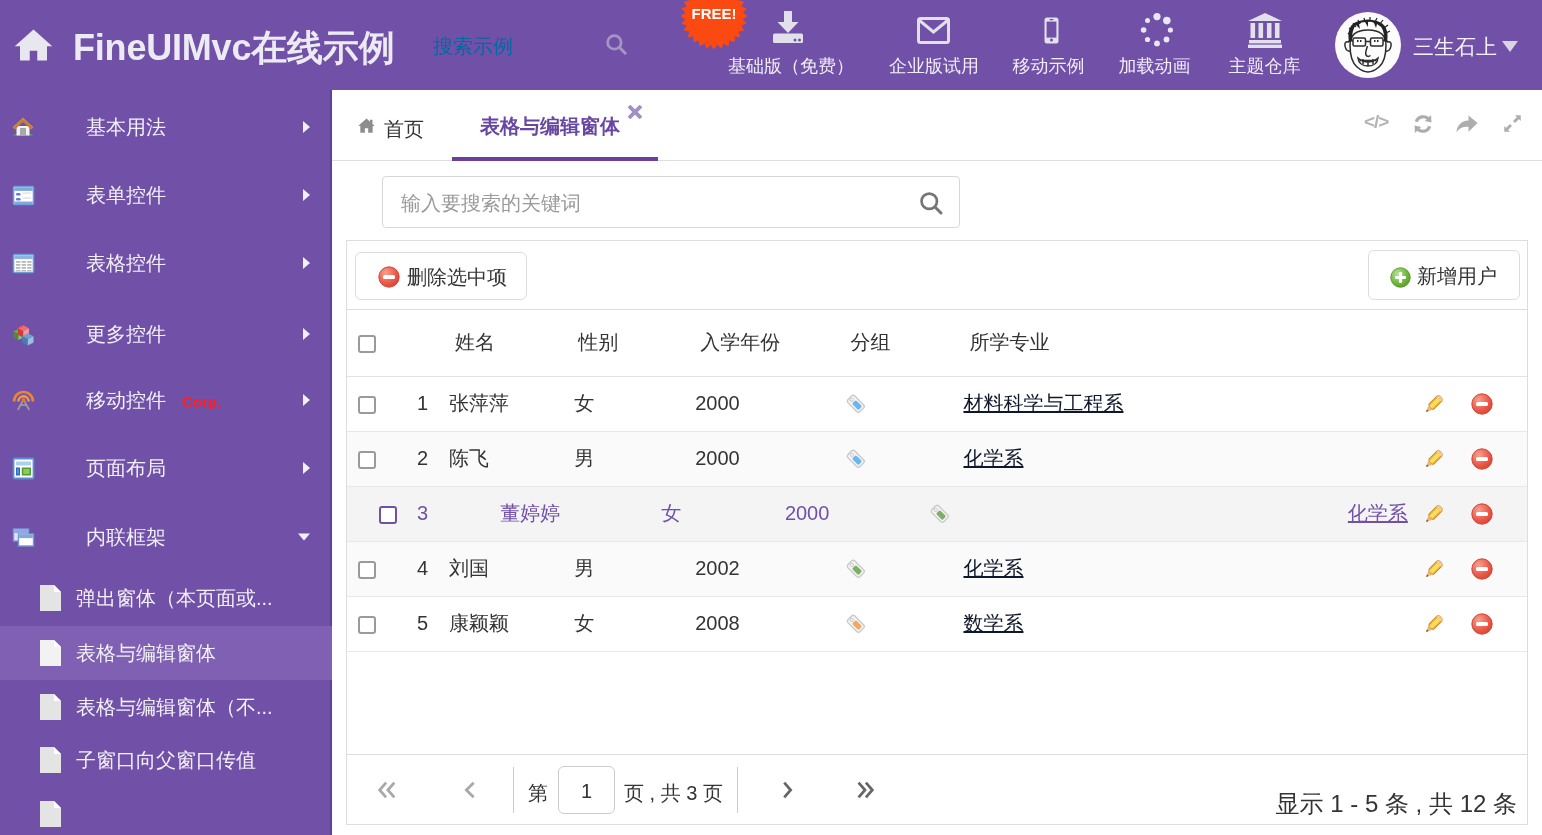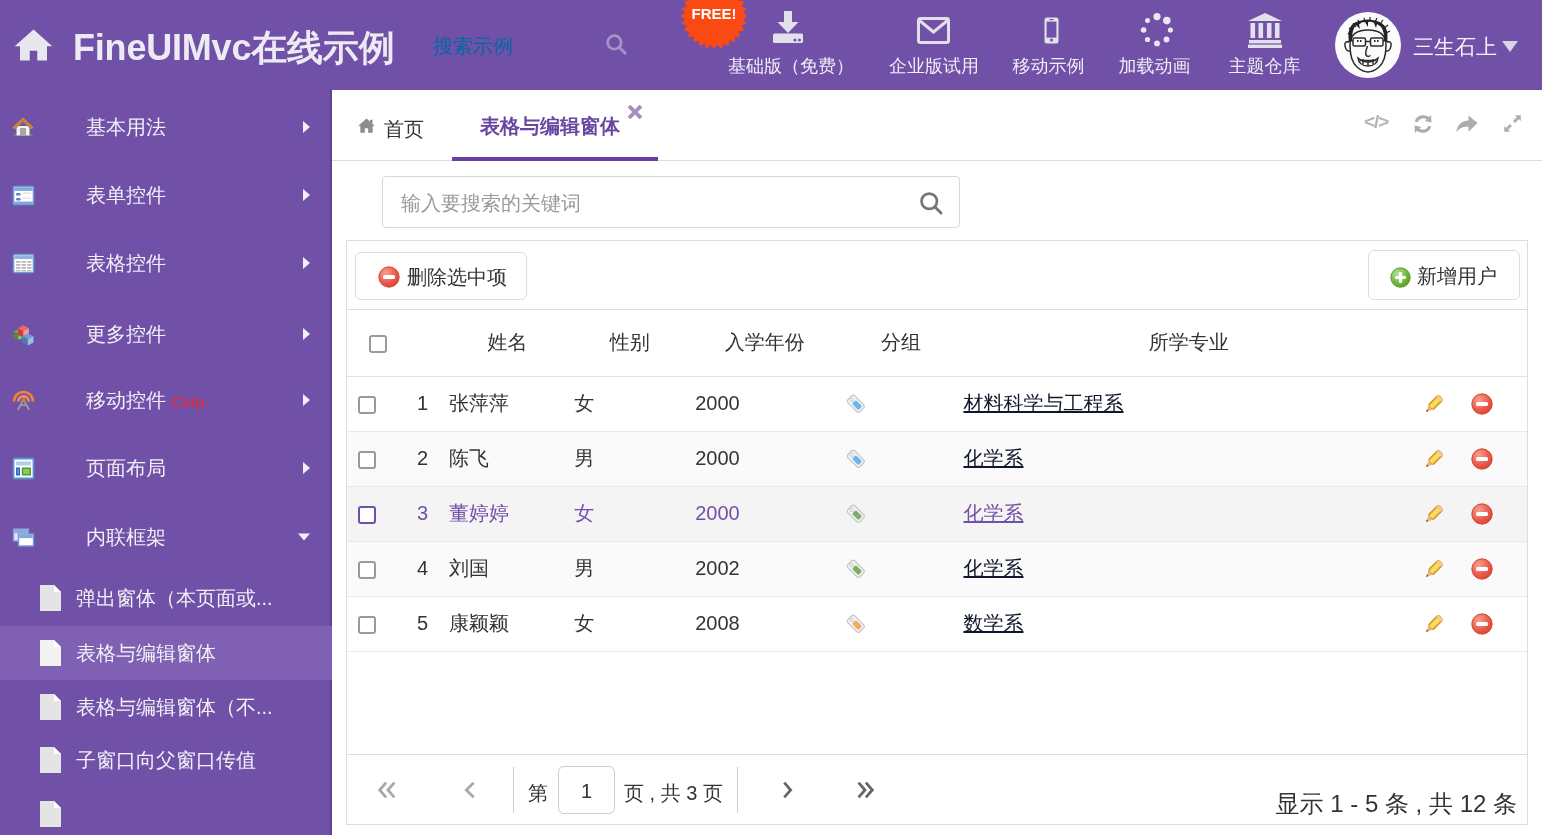--- a/index.html
+++ b/index.html
@@ -15,45 +15,45 @@
 
 .mitem { position:absolute; left:0; width:332px; height:68px; }
 .mico  { position:absolute; left:12px; top:23px; width:23px; height:23px; }
 .mtext { position:absolute; left:86px; top:50%; transform:translateY(-50%); font-size:20px; color:#f2f0f7; }
 .marrow{ position:absolute; right:22px; top:50%; transform:translateY(-50%); width:0; height:0; }
 .ar-r  { border-left:7px solid #f2f0f7; border-top:6px solid transparent; border-bottom:6px solid transparent; }
 .ar-d  { border-top:7px solid #f2f0f7; border-left:6px solid transparent; border-right:6px solid transparent; }
 .sitem { position:absolute; left:0; width:332px; height:54px; }
 .sitem.active { background:#7f60b3; }
 .stext { position:absolute; left:76px; top:50%; transform:translateY(-50%); font-size:20px; color:#f2f0f7; white-space:nowrap; }
-.corp { color:#ff1f1f; font-size:15px; margin-left:6px; }
+.corp { color:#ff1f1f; font-size:15px; margin-left:16px;font-weight:bold; }
 
 #main { position:absolute; left:332px; top:90px; width:1210px; height:745px; background:#fff; border-left:2px solid #5e4198; margin-left:-2px; }
 #tabstrip { position:absolute; left:332px; top:90px; width:1210px; height:71px; border-bottom:1px solid #ddd; background:#fff; }
 #tab-underline { position:absolute; left:452px; top:157px; width:206px; height:4px; background:#6a3fa0; }
 .tabtxt { font-size:20px; color:#333; }
 #activetab { position:absolute; left:480px; top:113px; font-size:20px; font-weight:bold; color:#6847a3; }
 
 .inputbox { position:absolute; top:176px; height:52px; background:#fff; border:1px solid #d8d8d8; border-radius:4px;margin-left:35px; }
 #searchinput { left:347px; width:578px; }
 #filterdrop { left:938px; width:590px; }
 .phtext { position:absolute; left:18px; top:13px; font-size:20px; color:#9a9a9a; }
 .drtext { position:absolute; left:17px; top:13px; font-size:20px; color:#333; }
 
 #panel { position:absolute; left:346px; top:240px; width:1182px; height:585px; border:1px solid #ddd; background:#fff; }
 #toolbar { position:absolute; left:0; top:0; width:1180px; height:69px; border-bottom:1px solid #ddd; }
 .btn { position:absolute; border:1px solid #ddd; border-radius:6px; background:#fff; font-size:20px; color:#333; }
 #btn-del { left:8px; top:11px; width:172px; height:48px; }
 #btn-add { left:1021px; top:9px; width:152px; height:50px; }
 
 table#grid { position:absolute; left:0; top:69px; width:1180px; border-collapse:collapse; table-layout:fixed; }
-#grid th { font-weight:normal; font-size:20px; color:#333; text-align:center; height:66px; border-bottom:1px solid #e2e2e2; }
+#grid th { font-weight:normal; font-size:20px; color:#333; text-align:left; height:66px; border-bottom:1px solid #e2e2e2; }
 #grid td { font-size:20px; color:#333; height:55px; border-bottom:1px solid #e8e8e8; }
 #grid tr:nth-child(odd) td { background:#fafafa; }
-#grid tr.sel td { background:#f4f4f4; color:#7150a8; }
+#grid tr.sel td { background:#f4f4f4; color:#7150a8;text-align:right; }
 #grid a { color:#0f172a; }
 #grid tr.sel a { color:#7150a8; }
 .cb { width:18px; height:18px; border:2px solid #9a9a9a; border-radius:3px; background:#fff; display:inline-block; vertical-align:middle; }
 .cb.p { border-color:#7150a8; }
 
 .acp { left:14px; top:16px; }
 .acm { left:63px; top:16px; }
 #grid td:nth-child(3),#grid td:nth-child(4),#grid td:nth-child(5){padding-left:14px}
 #grid td:nth-child(6){padding-left:16px}
 #grid td:nth-child(7){padding-left:12px}

